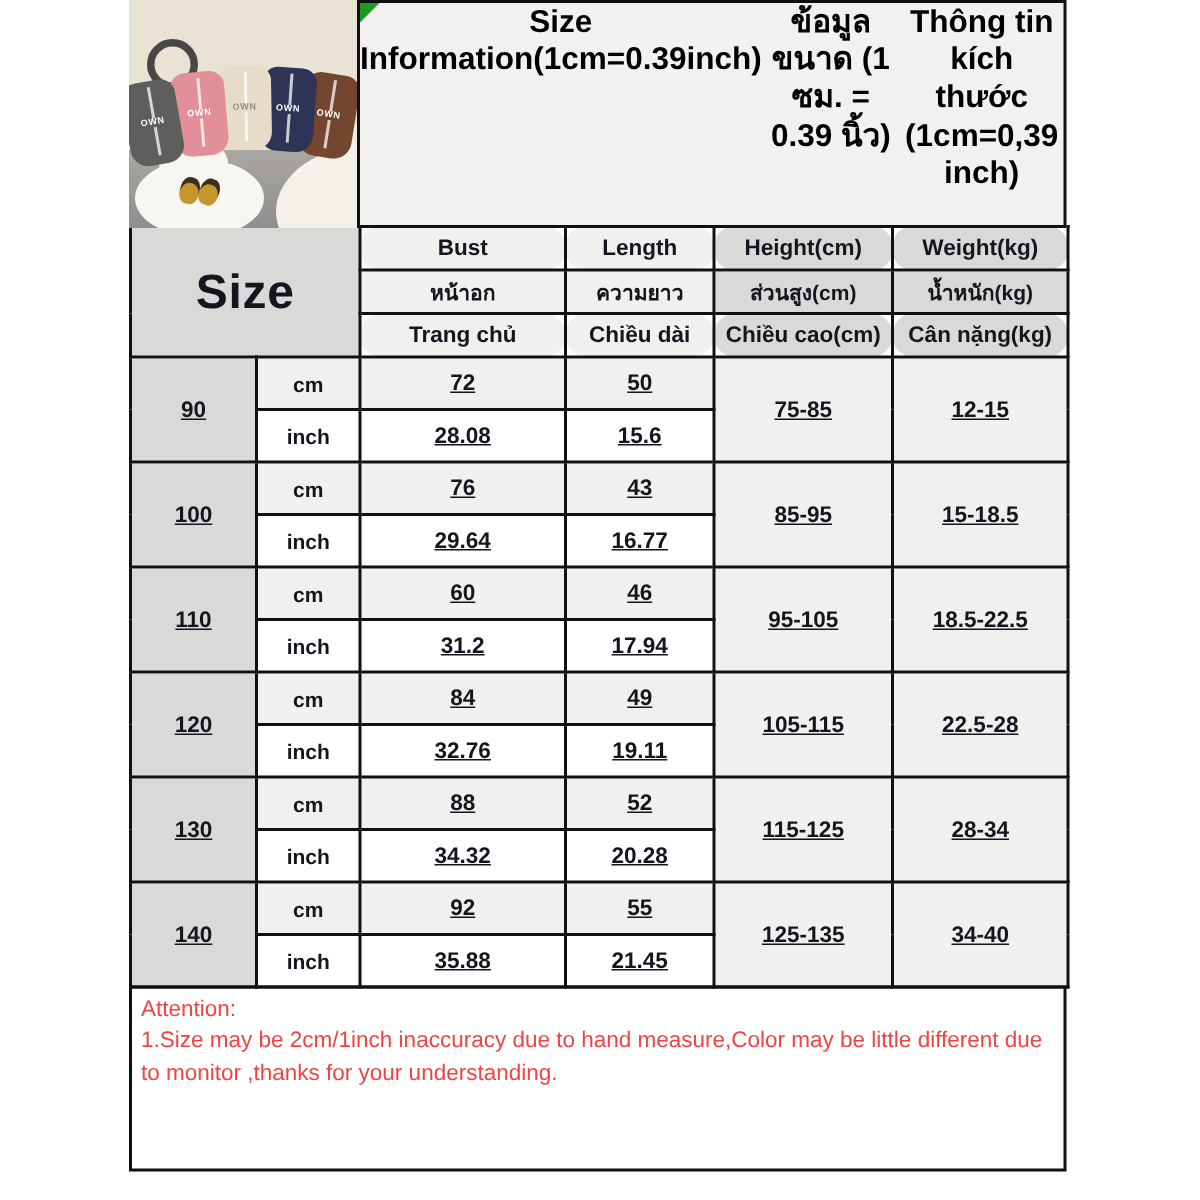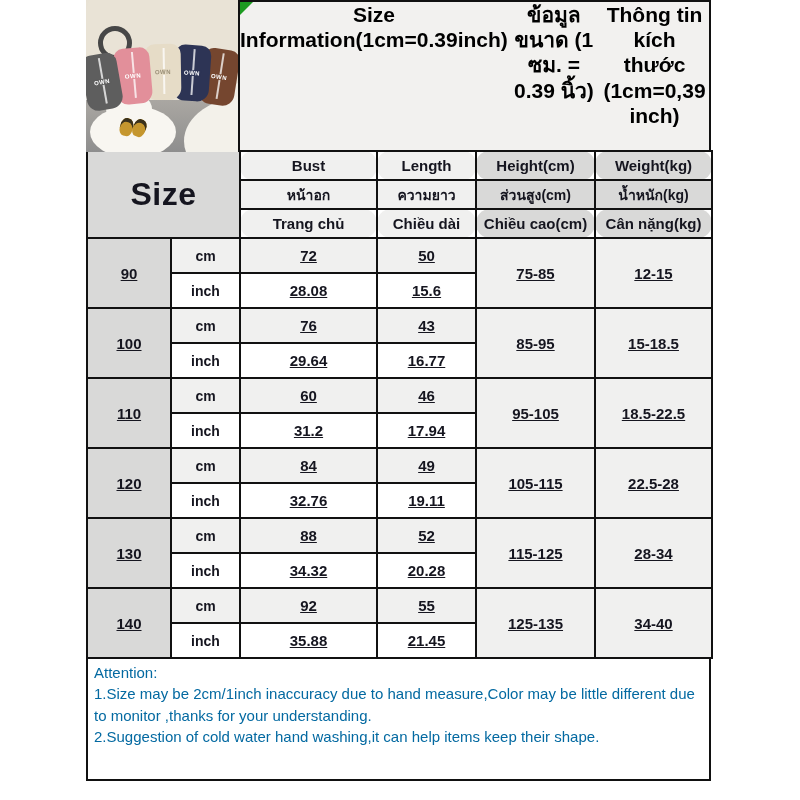--- a/index.html
+++ b/index.html
@@ -50,21 +50,21 @@
   .w{background:#ffffff;}
   .corner{font-size:32px;letter-spacing:.5px;color:#000;}
   .h-en{font-size:15px;border-radius:13px;}
   .h-th{font-size:14px;}
   .h-vi{font-size:15px;border-radius:14px;}
   .v{font-size:15px;text-decoration:underline;}
   .unit{font-size:14px;}
 
   
   .attention{margin-top:-2px;border:2px solid #111111;height:124px;box-sizing:border-box;
-             padding:3px 6px;font-size:15px;line-height:1.42;font-weight:normal;color:#0369a1;}
+             padding:3px 6px;font-size:15px;line-height:1.42;font-weight:normal;color:#ef4444;}
   .attention p{margin:0;}
 </style>
 </head>
 <body>
 
 <div class="content">
 
   <div class="top-row">
     <div class="photo">
       <div class="couch-outer"></div>
@@ -219,16 +219,15 @@
         <td class="w unit">inch</td>
         <td class="w v">35.88</td>
         <td class="w v">21.45</td>
       </tr>
     </tbody>
   </table>
 
   <div class="attention">
     <p>Attention:</p>
     <p>1.Size may be 2cm/1inch inaccuracy due to hand measure,Color may be little different due to monitor ,thanks for your understanding.</p>
-    <p>2.Suggestion of cold water hand washing,it can help items keep their shape.</p>
   </div>
 
 </div>
 
 </body></html>

